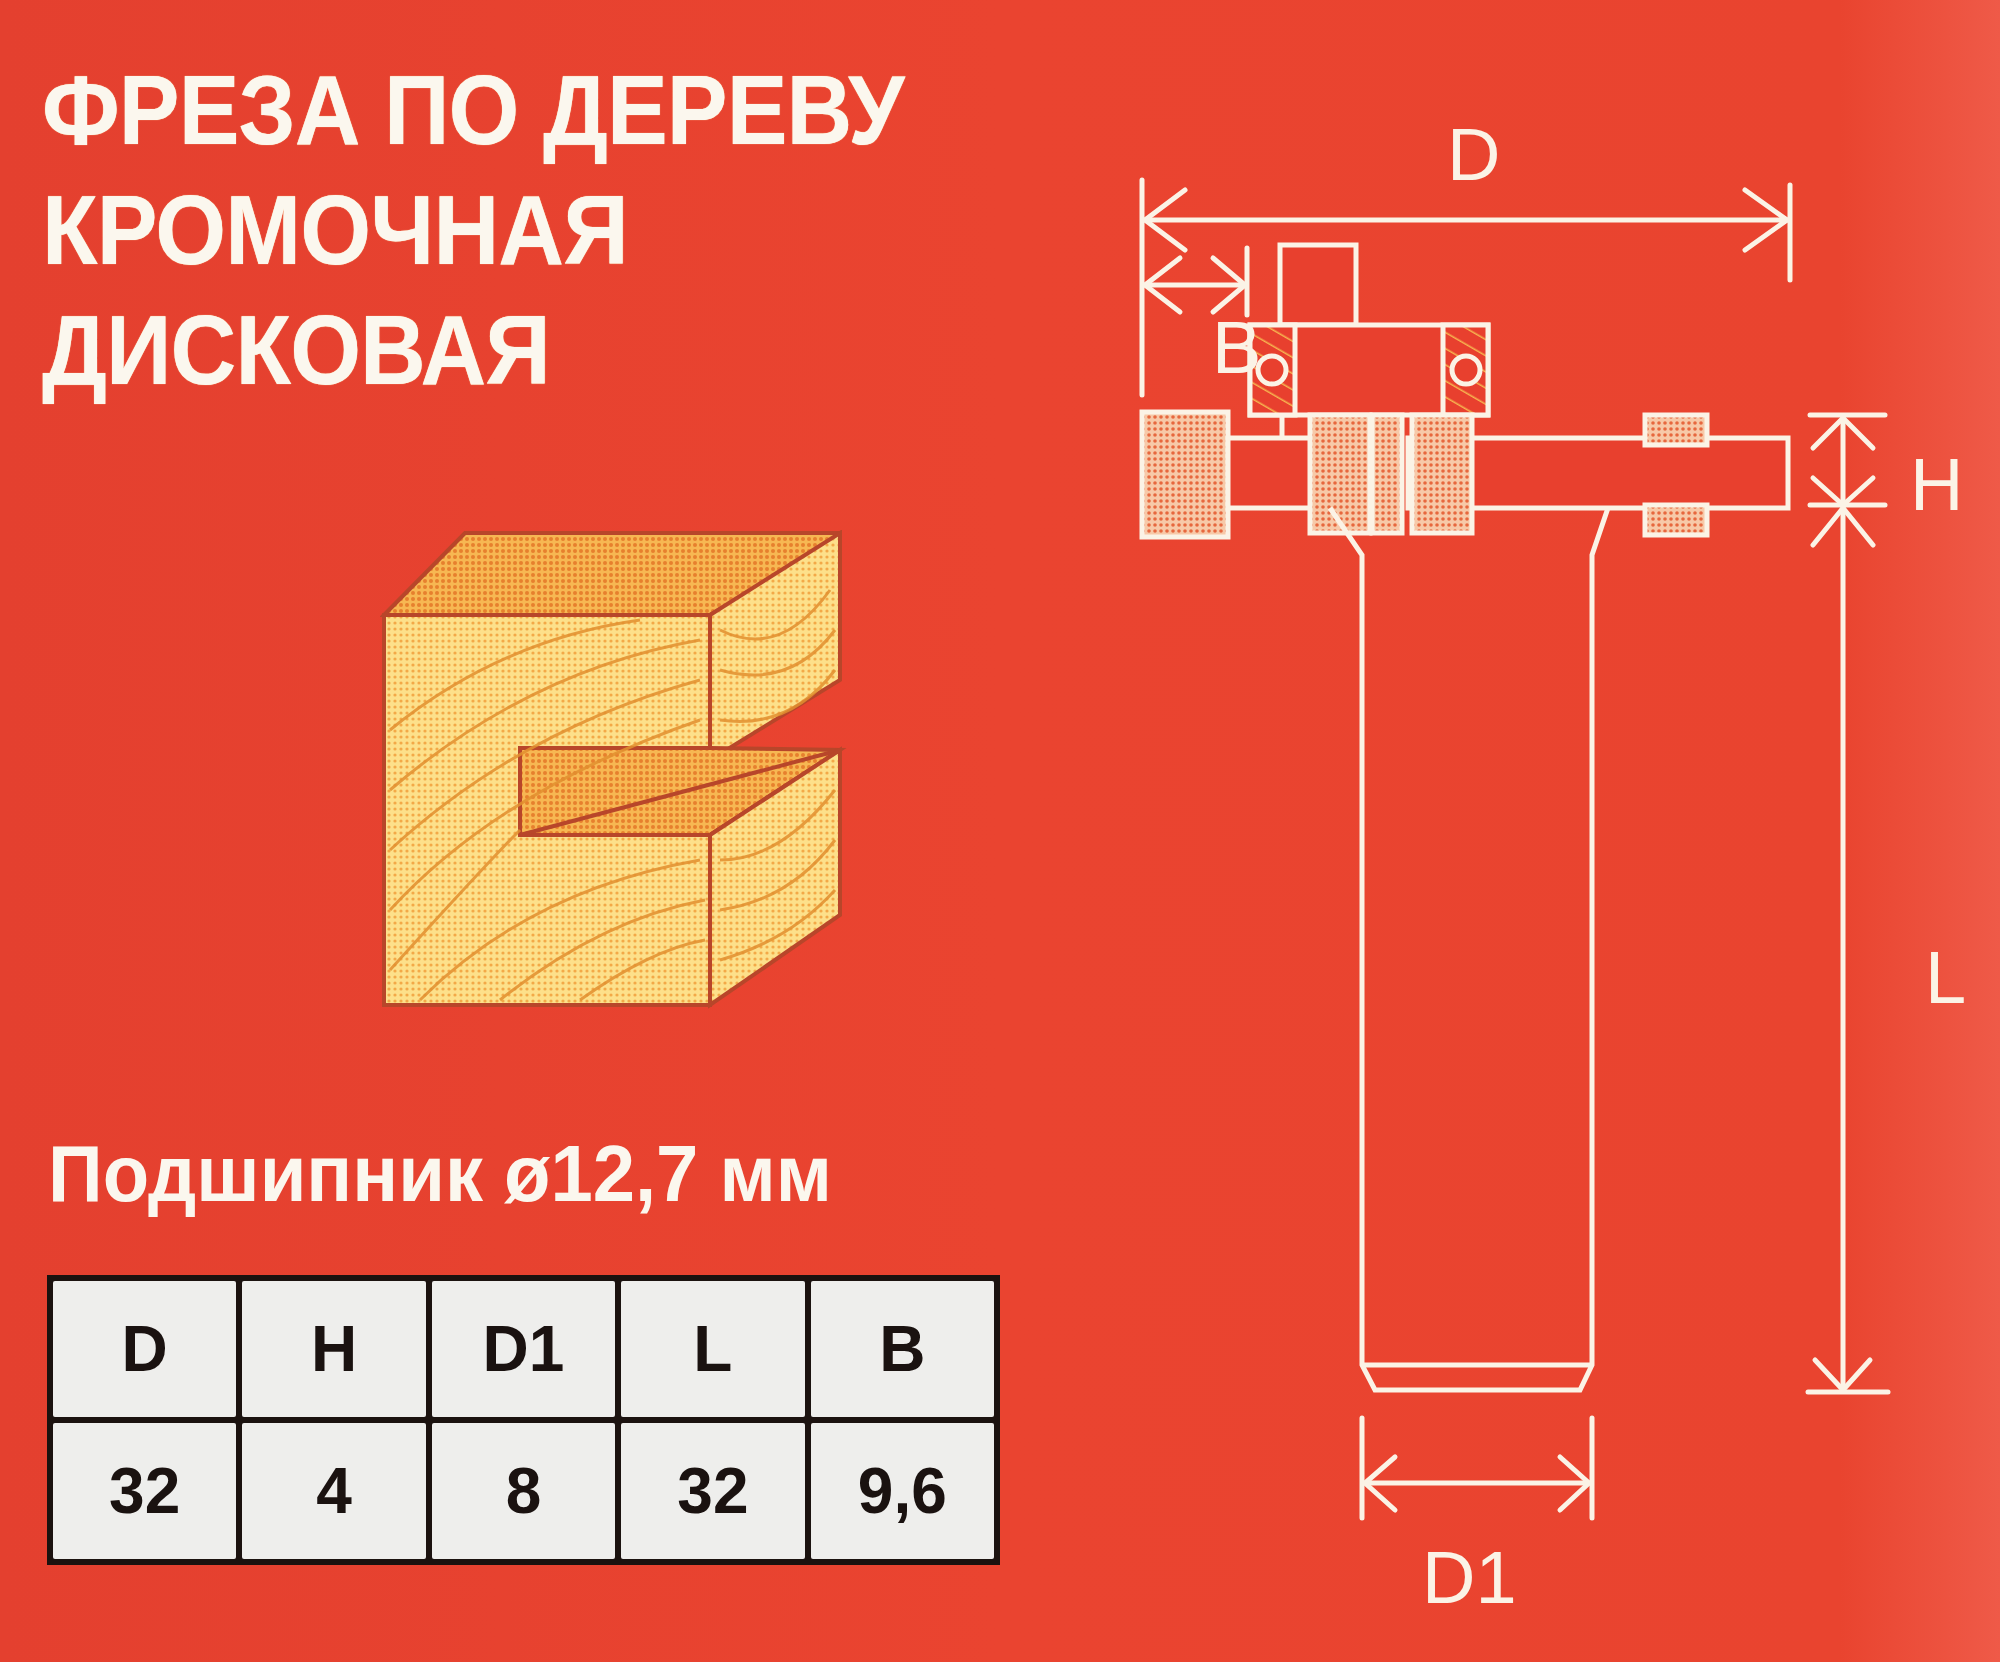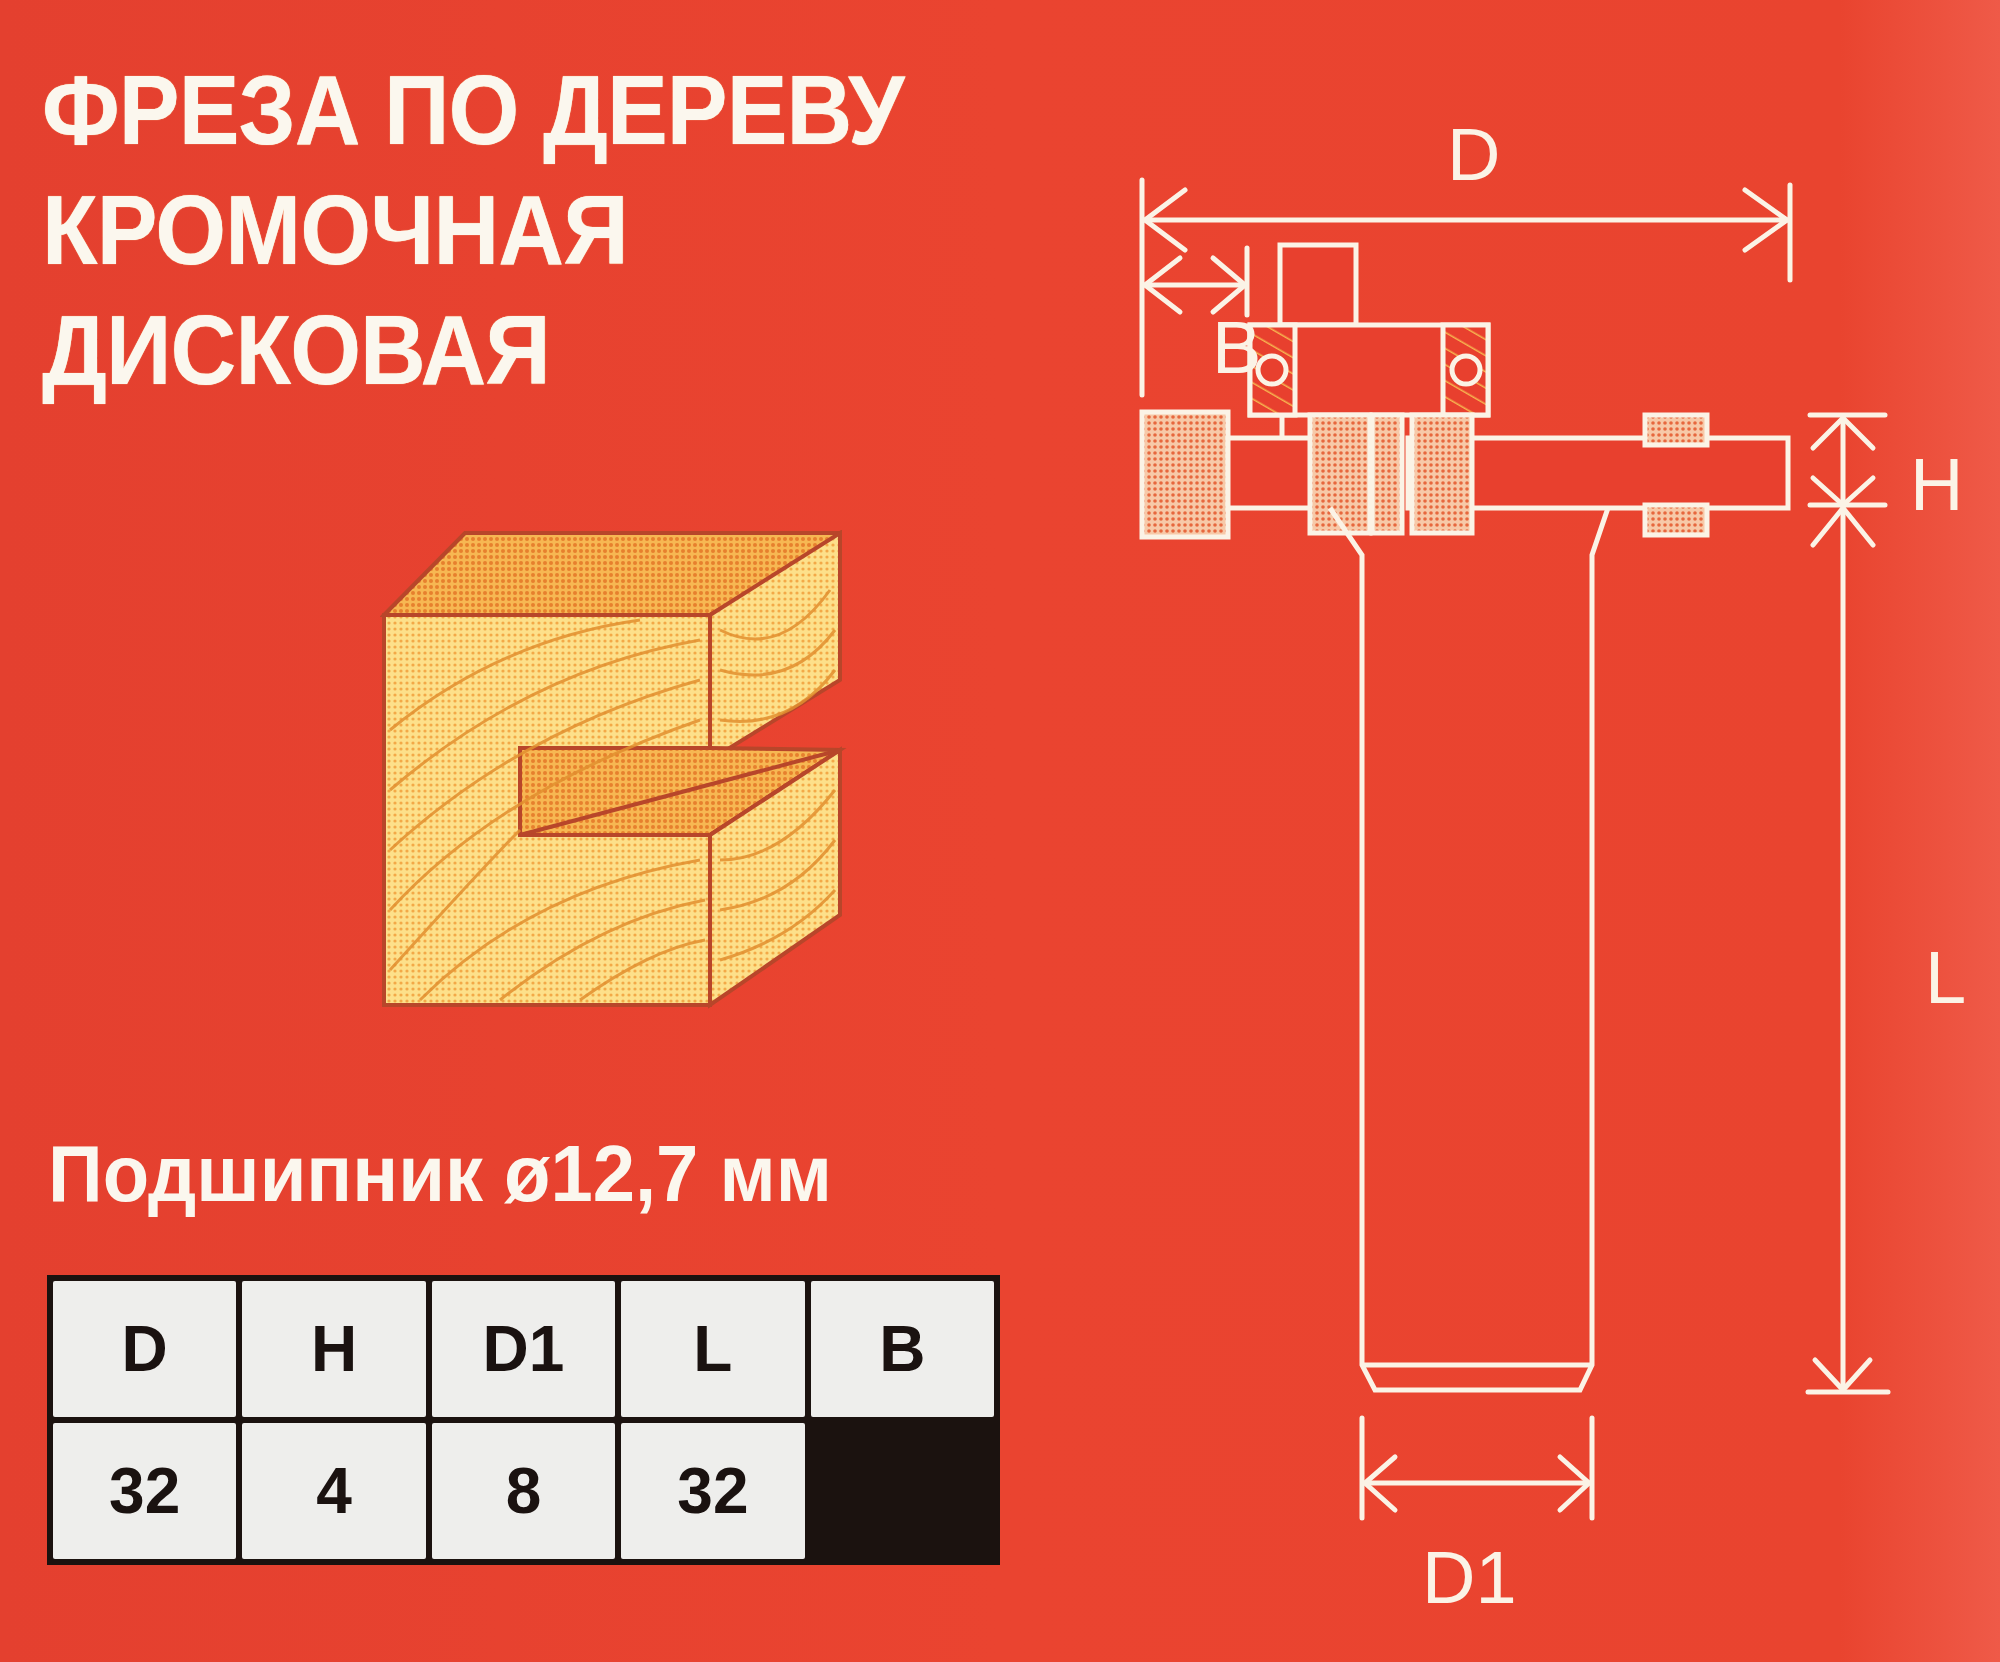--- a/index.html
+++ b/index.html
@@ -168,13 +168,14 @@
 <div class="spec-table">
   <div class="cell">D</div>
   <div class="cell">H</div>
   <div class="cell">D1</div>
   <div class="cell">L</div>
   <div class="cell">B</div>
   <div class="cell">32</div>
   <div class="cell">4</div>
   <div class="cell">8</div>
   <div class="cell">32</div>
+  <div class="cell">9,6</div>
 </div>
 
 </body></html>

